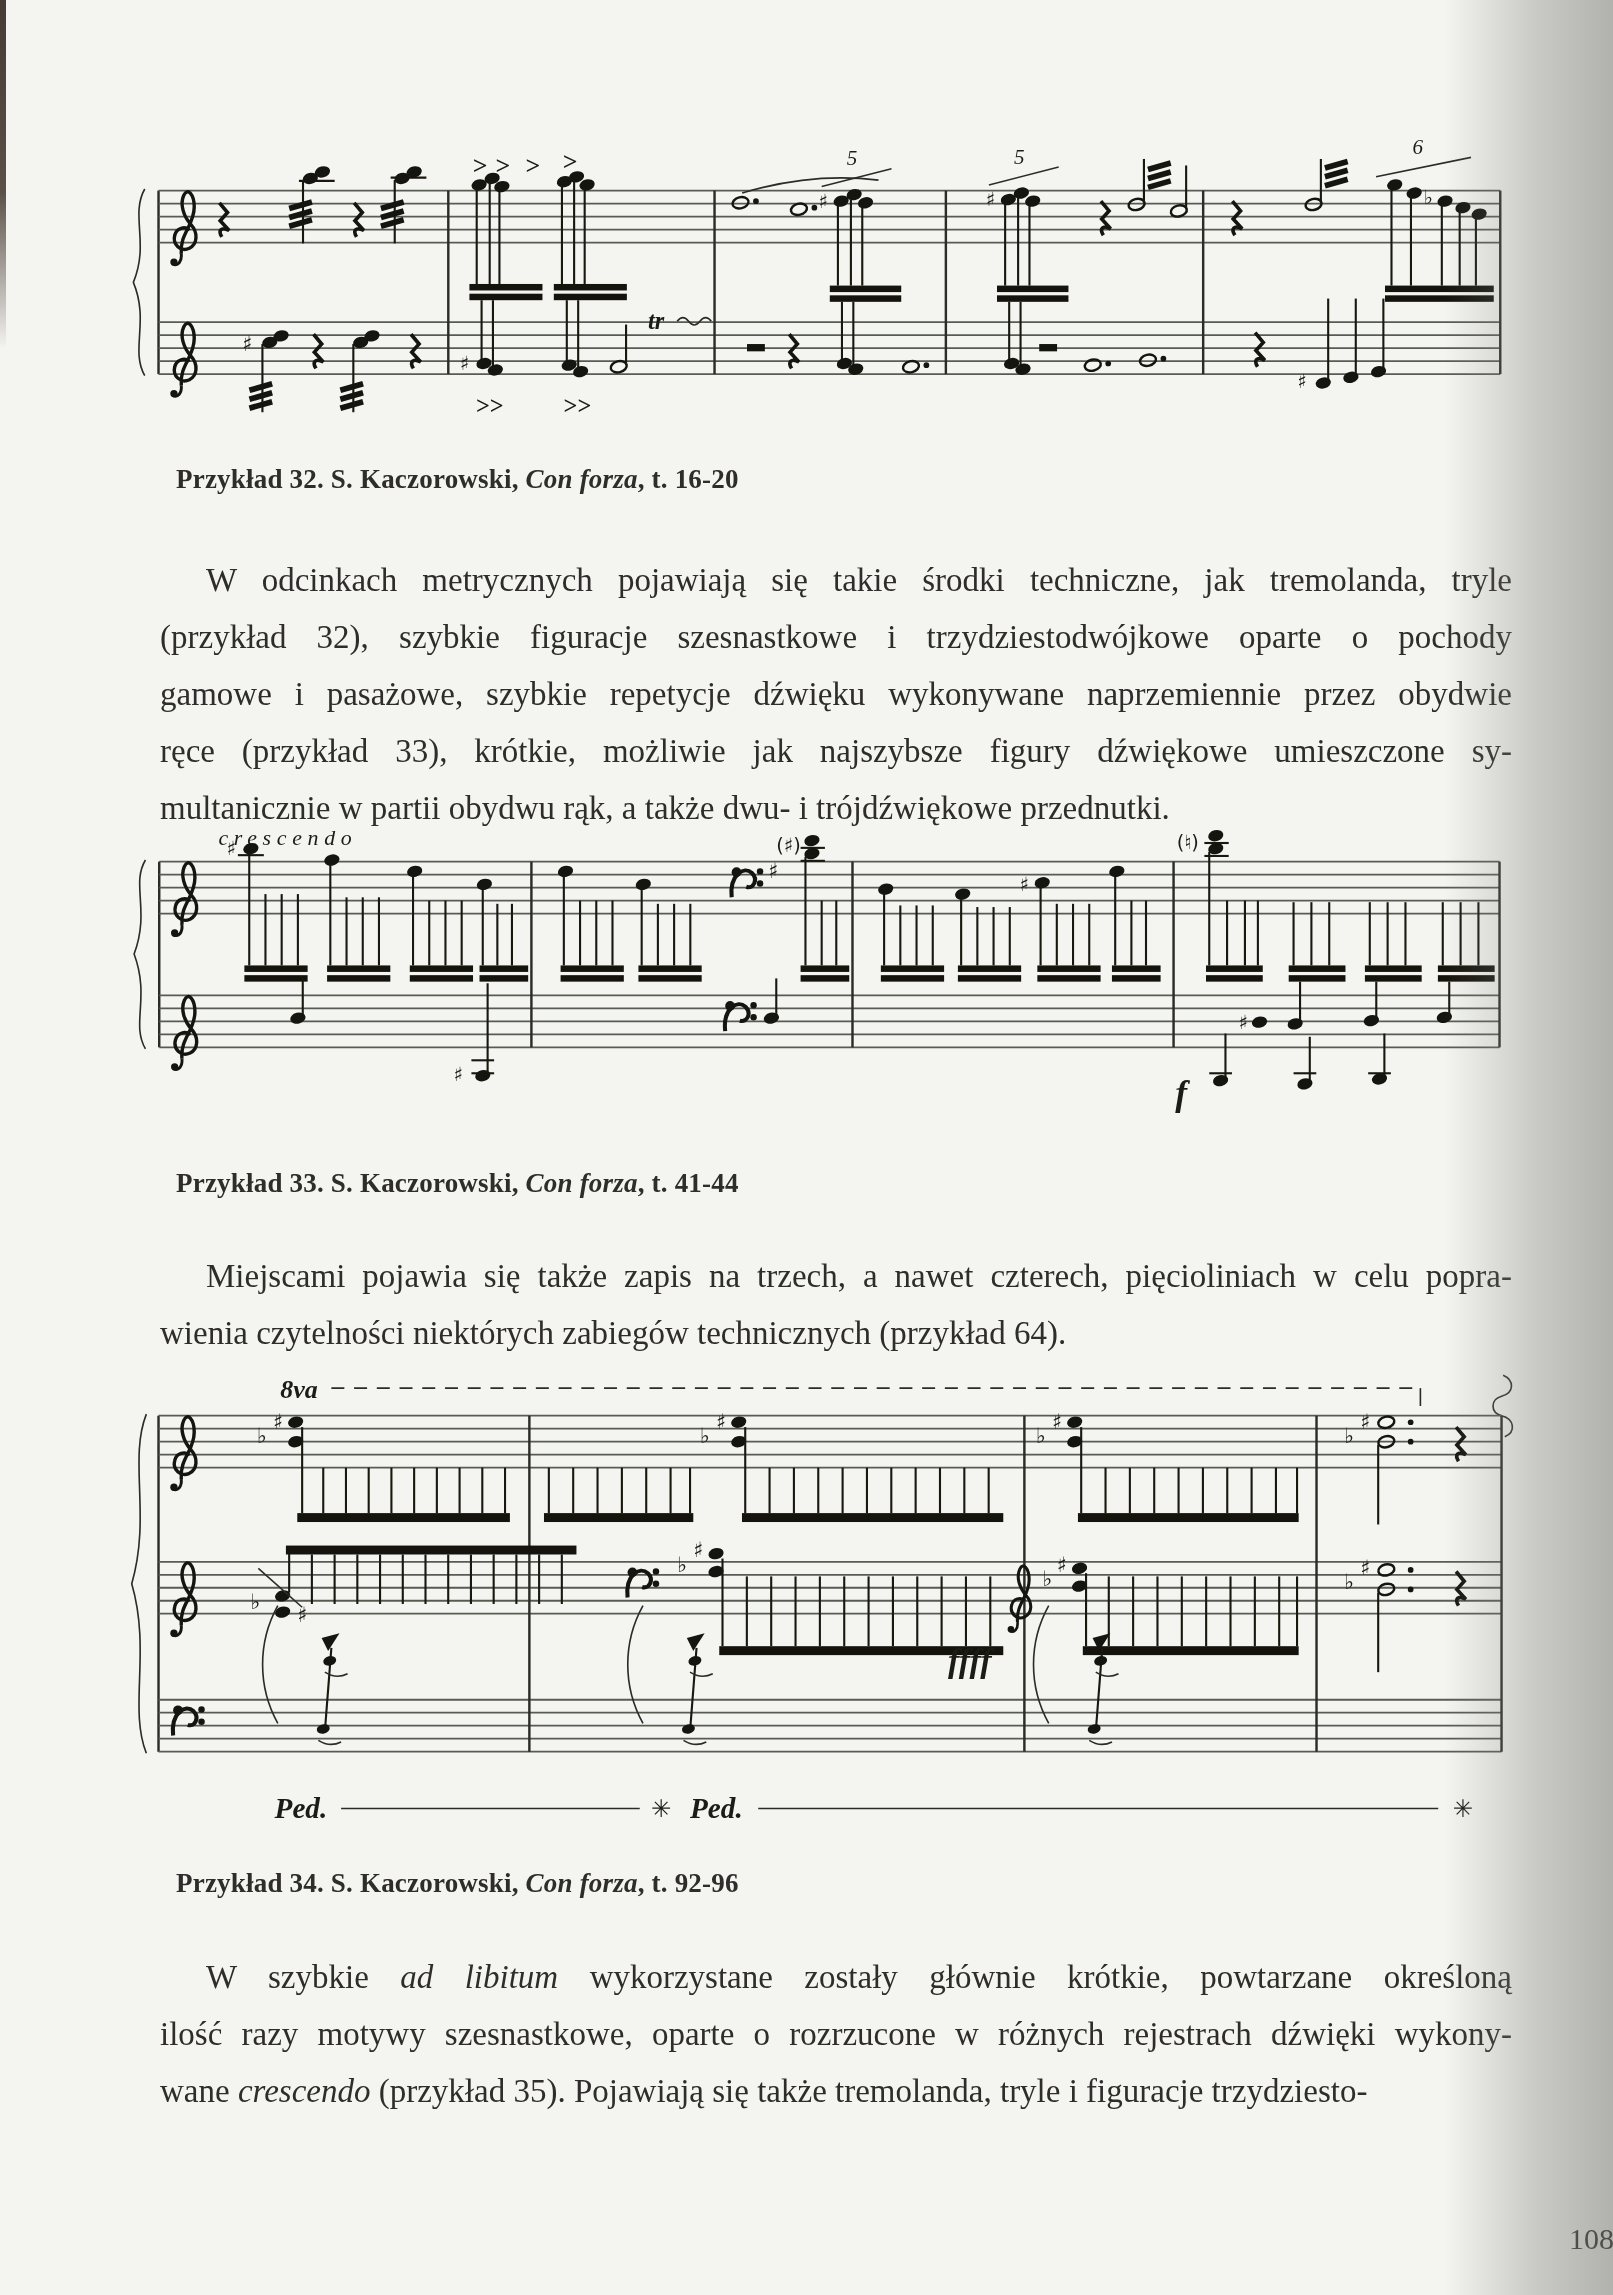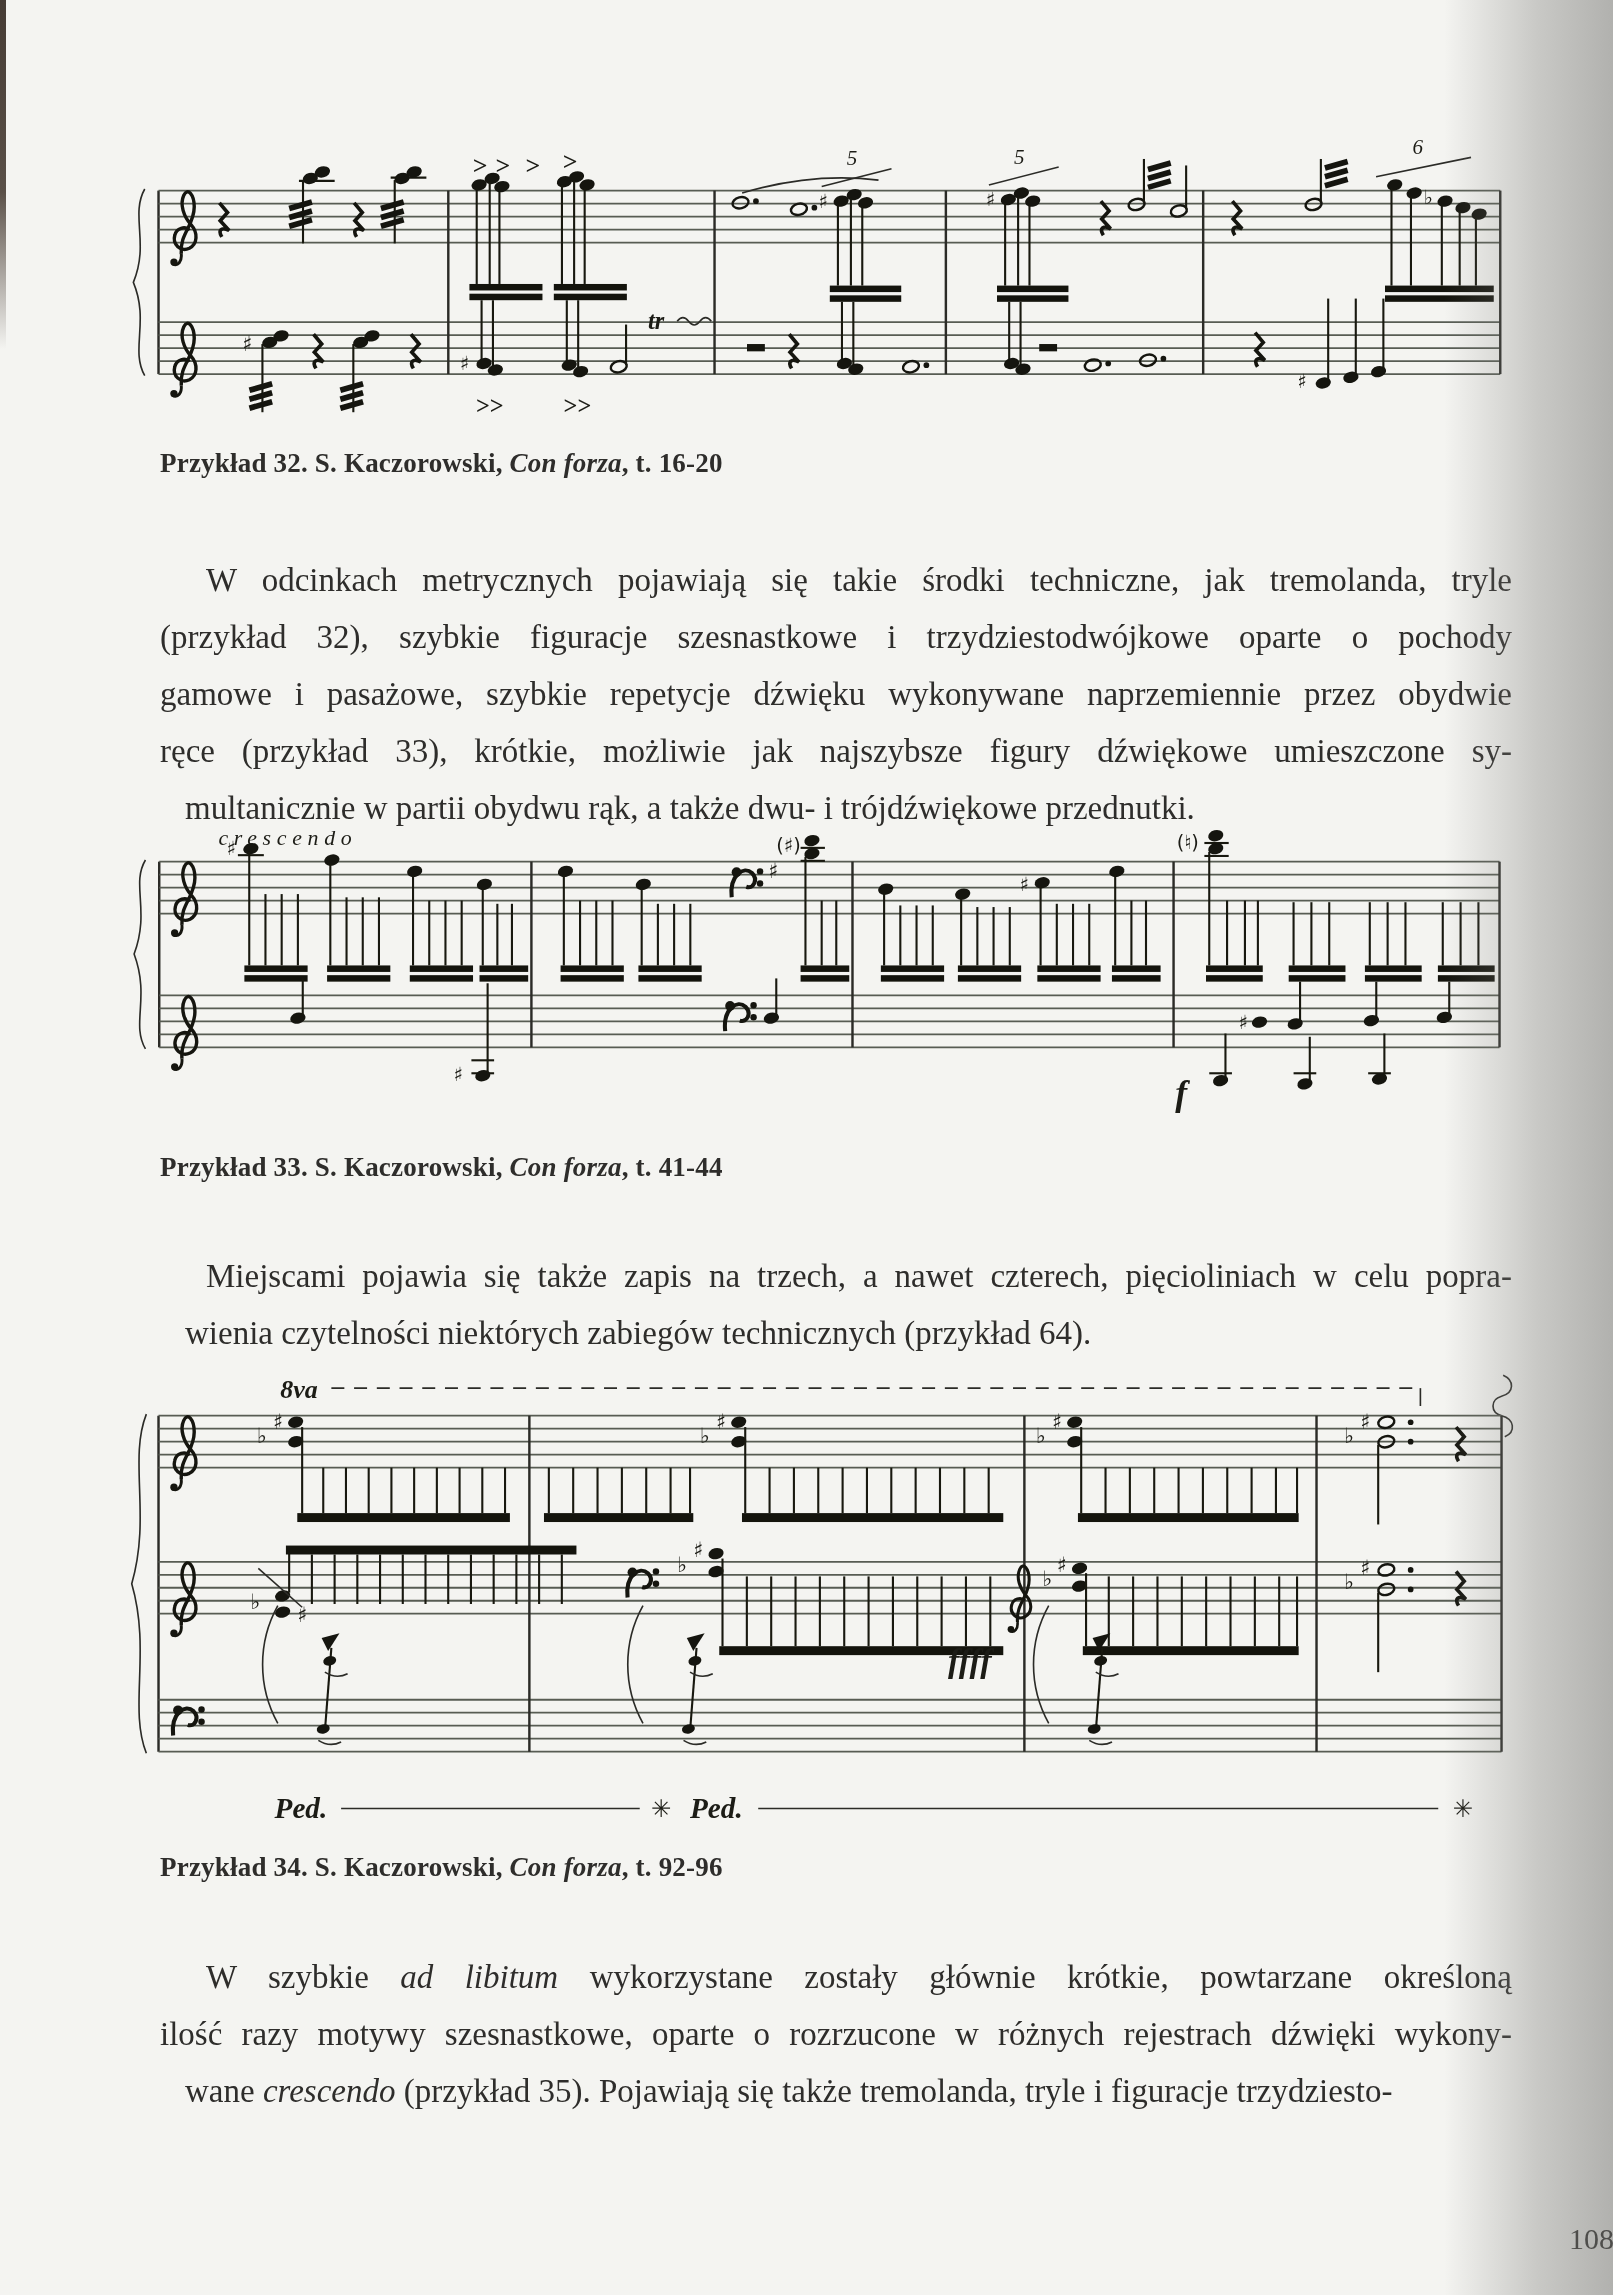--- a/index.html
+++ b/index.html
@@ -5,24 +5,24 @@
   html,body{margin:0;padding:0;background:#dddddb;}
   .page{position:relative;width:1614px;height:2295px;overflow:hidden;
         background:#f4f4f1;color:#2e2d2b;
         font-family:"Liberation Serif","DejaVu Serif",serif;}
   .edge-left{position:absolute;left:0;top:0;width:5.7px;height:349px;
         background:linear-gradient(to bottom,#463c35 0%,#5a5048 55%,rgba(90,80,72,0) 100%);}
   .edge-right{position:absolute;right:0;top:0;width:170px;height:2295px;
         background:linear-gradient(to right,rgba(130,130,127,0) 0%,rgba(130,130,127,0.38) 55%,rgba(110,110,107,0.5) 100%);
         pointer-events:none;}
   .caption{position:absolute;left:160px;font-size:27px;font-weight:bold;
-        letter-spacing:0.2px;white-space:nowrap;margin:0;}
+        letter-spacing:0.2px;white-space:nowrap;margin:16px;}
   .para{position:absolute;left:160px;width:1352px;font-size:33px;line-height:57px;}
   .para .ln{text-align:justify;text-align-last:justify;}
-  .para .ln:last-child{text-align-last:left;margin-left:25px;}
+  .para .ln:last-child{text-align-last:left;}
   .para .ln:first-child{text-indent:46px;}
   .it{font-style:italic;}
   .pageno{position:absolute;left:0;right:0;top:2222px;text-align:right;font-size:30px;}
   figure.ex{position:absolute;margin:0;}
   .ms .staffline{stroke:#575c53;stroke-width:2.2;}
   .ms .barline{stroke:#2b2b27;stroke-width:3;}
   .ms .st{stroke:#18180f;stroke-width:2.6;}
   .ms .thin{stroke:#2b2b27;stroke-width:2;fill:none;}
   .ms .beam{fill:#14140d;}
   .ms text{fill:#1c1c16;font-family:"Liberation Serif","DejaVu Serif",serif;}

